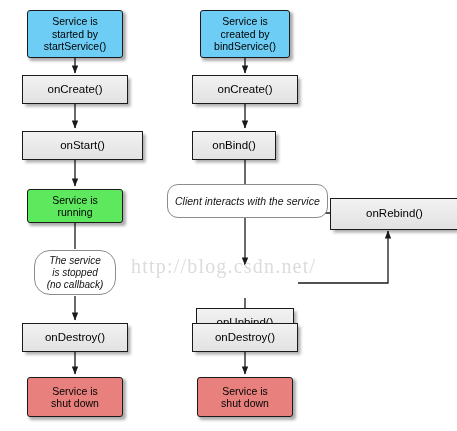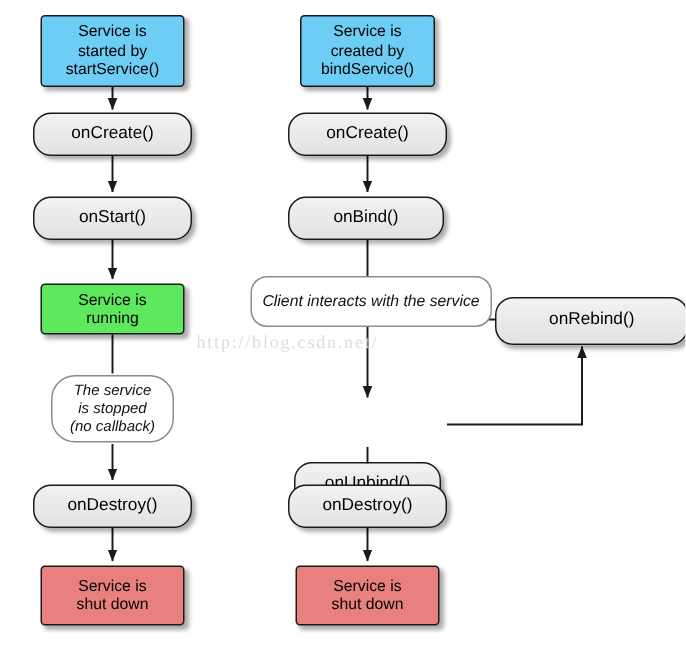--- a/index.html
+++ b/index.html
@@ -30,21 +30,21 @@
     align-items: center;
     justify-content: center;
     text-align: center;
     color: #000000;
     line-height: 1.18;
     border: 1.4px solid #1a1a1a;
     box-shadow: 2.5px 2.5px 3px rgba(0,0,0,0.33);
   }
   .node-process {
     background: linear-gradient(to bottom, #f2f2f2 0%, #e9e9e9 55%, #e2e2e2 100%);
-    border-radius: 12px;
+    border-radius: 0;
     font-size: 11.5px;
     text-align: right;
   }
   .node-terminal {
     border-radius: 3px;
     font-size: 10.5px;
   }
   .node-start {
     background: #6ecdf4;
   }
@@ -72,24 +72,25 @@
   .note-pill {
     border-radius: 11px;
     white-space: nowrap;
     font-size: 10.5px;
     padding: 16px 7px;
   }
   .watermark {
     position: absolute;
     color: #dcdcdc;
     font-family: "Liberation Serif", serif;
-    font-size: 12px;
+    font-size: 20px;
     letter-spacing: 1.2px;
     white-space: nowrap;
     user-select: none;
+    margin-top: 34px;
   }
 </style>
 </head>
 <body>
 
 <div id="canvas">
 
   <svg class="edges" viewBox="0 0 457 431">
     <defs>
       <marker id="arrow" markerWidth="9" markerHeight="9" refX="7.6" refY="3.2" orient="auto" markerUnits="userSpaceOnUse">
@@ -120,21 +121,21 @@
   <div class="node node-terminal node-start" style="left:27px; top:10px; width:96px; height:48px;">
     <span style="white-space:pre-line;">Service is
 started by
 startService()</span>
   </div>
 
   <div class="node node-process" style="left:22px; top:75px; width:106px; height:29px;">
     <span>onCreate()</span>
   </div>
 
-  <div class="node node-process" style="left:22px; top:131px; width:106px; height:29px;">
+  <div class="node node-process" style="left:22px; top:131px; width:121px; height:29px;">
     <span>onStart()</span>
   </div>
 
   <div class="node node-terminal node-running" style="left:27px; top:189px; width:96px; height:34px;">
     <span style="white-space:pre-line;">Service is
 running</span>
   </div>
 
   <div class="note" style="left:34px; top:250px; width:82px; height:45px;">
     <span style="white-space:pre-line;">The service
@@ -154,21 +155,21 @@
   <div class="node node-terminal node-start" style="left:200px; top:10px; width:90px; height:48px;">
     <span style="white-space:pre-line;">Service is
 created by
 bindService()</span>
   </div>
 
   <div class="node node-process" style="left:192px; top:75px; width:106px; height:29px;">
     <span>onCreate()</span>
   </div>
 
-  <div class="node node-process" style="left:192px; top:131px; width:104px; height:29px;">
+  <div class="node node-process" style="left:192px; top:131px; width:84px; height:29px;">
     <span>onBind()</span>
   </div>
 
   <div class="note note-pill" style="left:167px; top:184px; height:17px;">
     <span>Client interacts with the service</span>
   </div>
 
   <div class="node node-process" style="left:330px; top:198px; width:129px; height:32px;">
     <span>onRebind()</span>
   </div>

